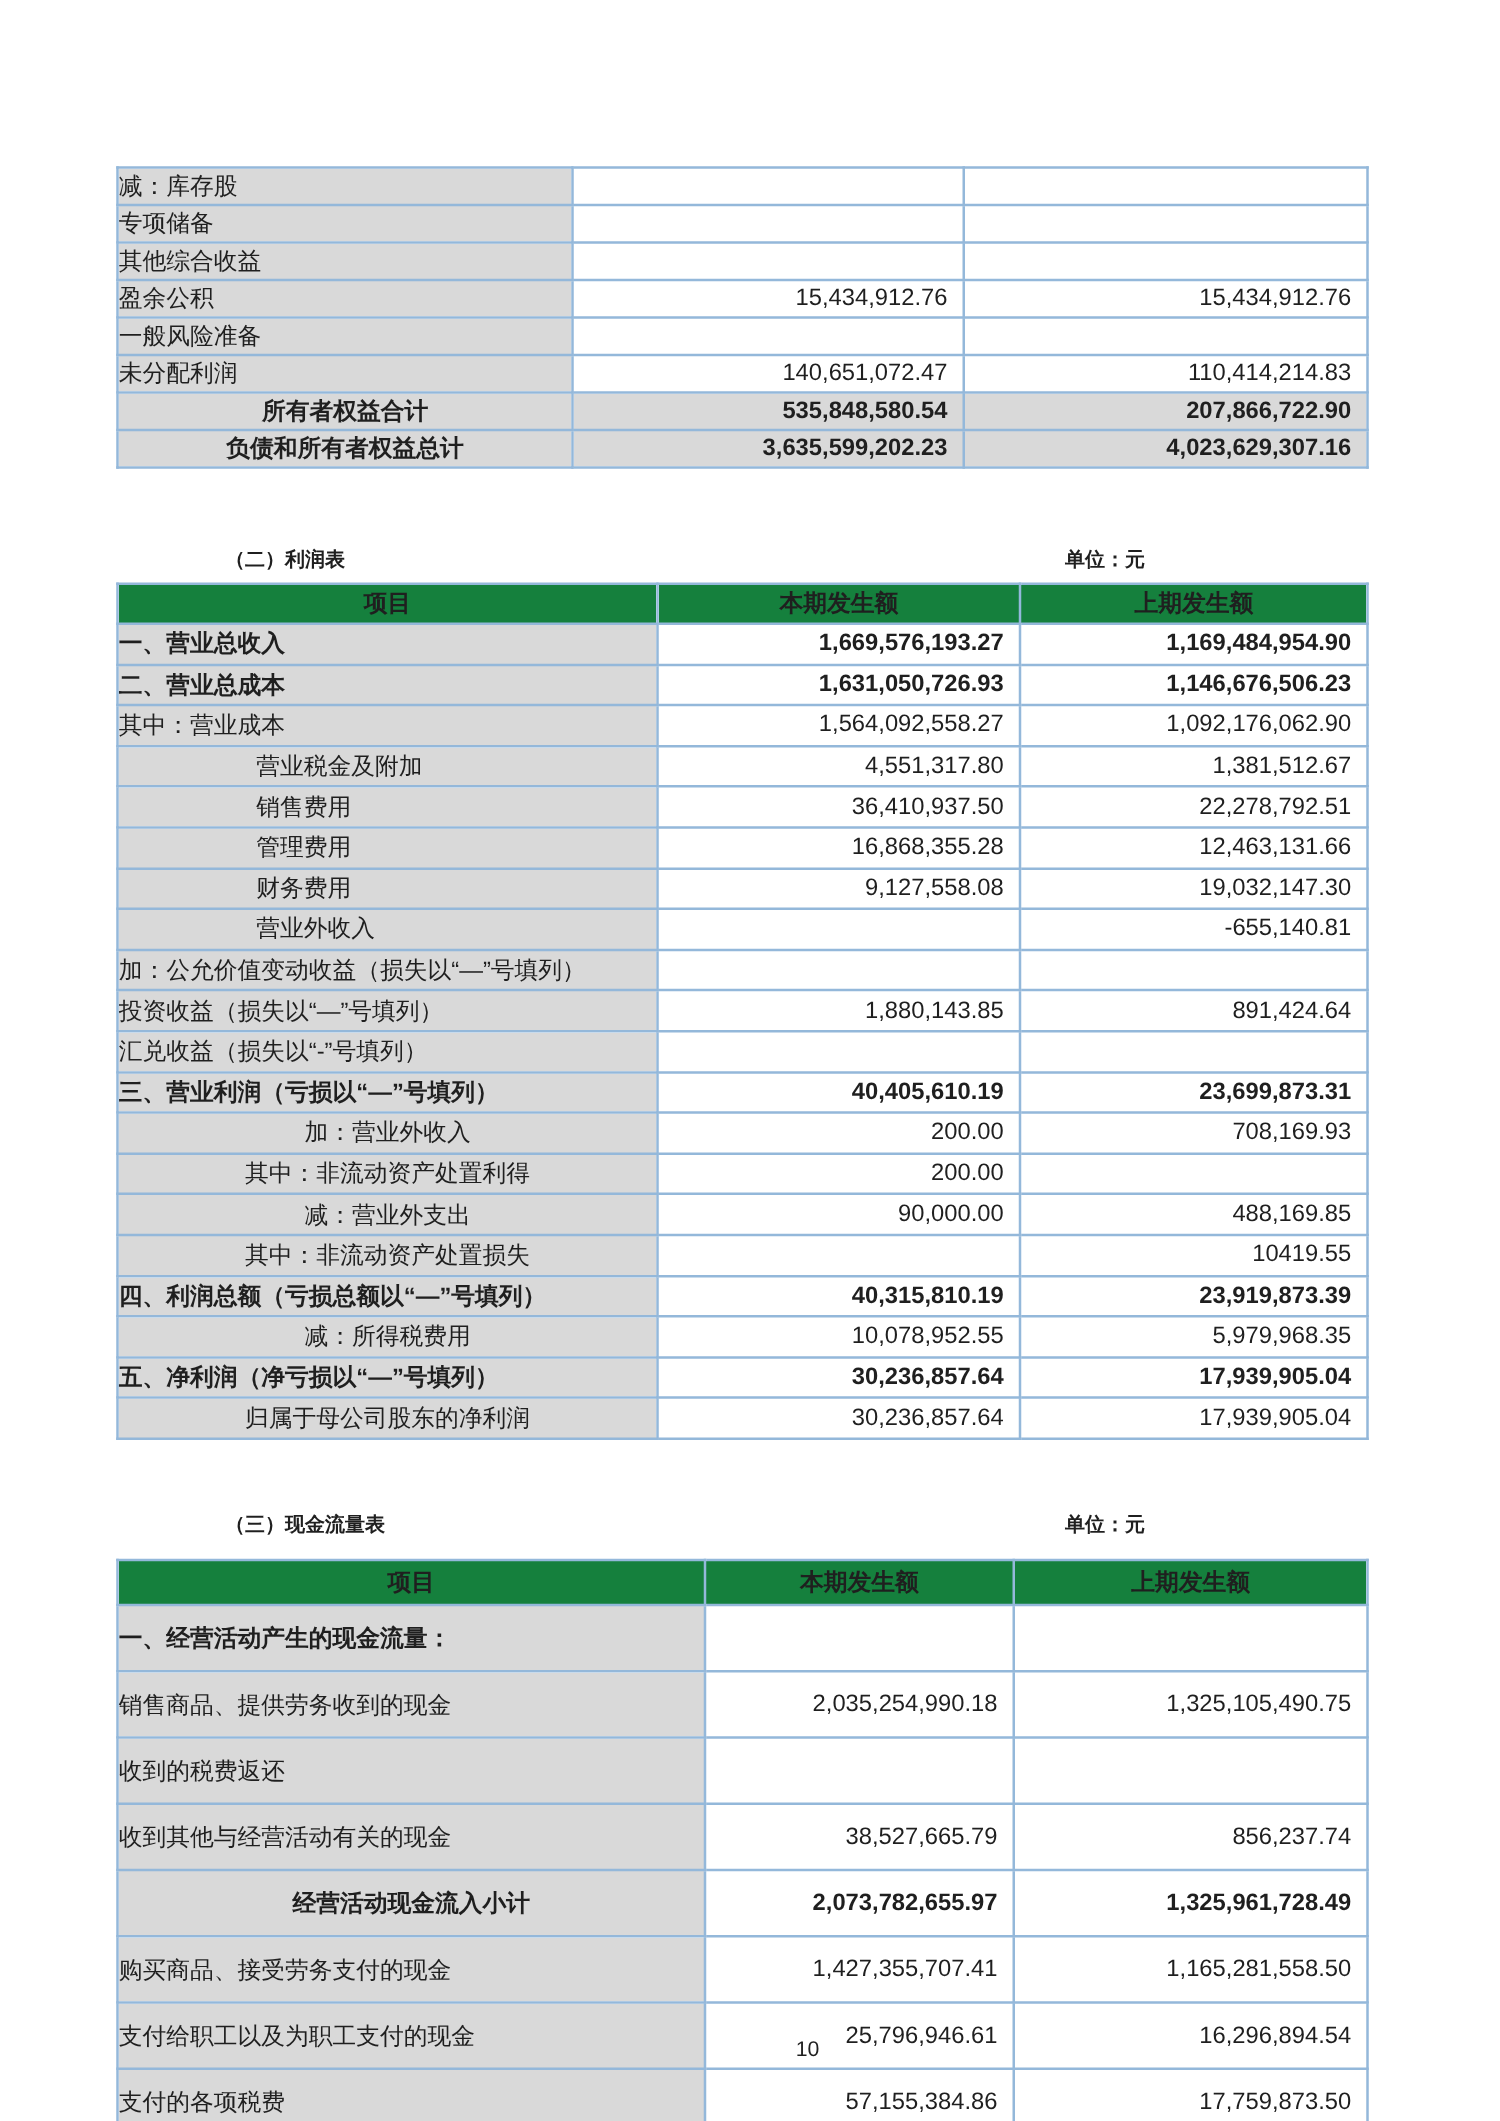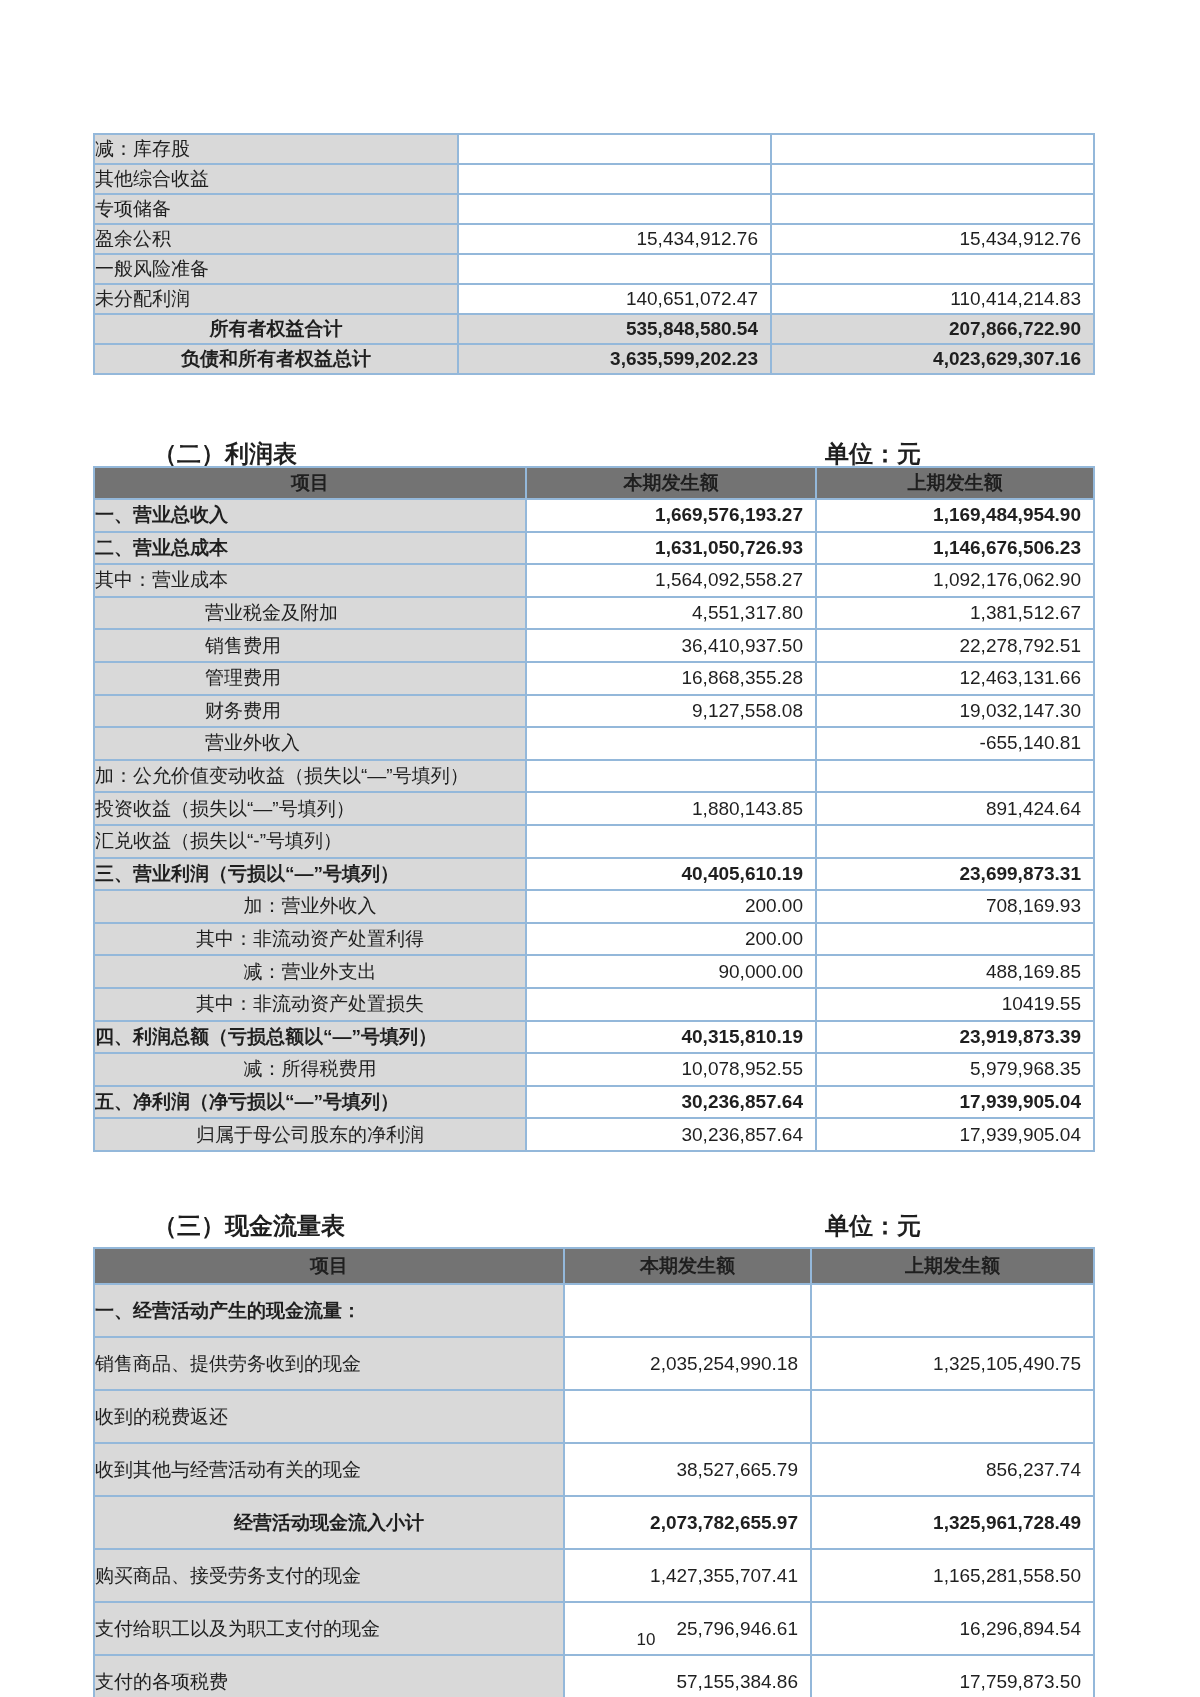--- a/index.html
+++ b/index.html
@@ -5,62 +5,62 @@
   html,body{margin:0;padding:0;}
   body{
     width:1200px;height:1697px;background:#ffffff;position:relative;
     font-family:"Liberation Sans","DejaVu Sans",sans-serif;
     color:#1f1f1f;overflow:hidden;
   }
   .abs{position:absolute;}
   table{border-collapse:collapse;table-layout:fixed;width:1000px;}
   table{border:2px solid #6f9dc9;}
   td,th{border:2px solid #94b8da;padding:0;vertical-align:middle;overflow:hidden;white-space:nowrap;}
-  th{background:#737373;font-weight:bold;font-size:19px;text-align:center;}
+  th{background:#15803d;font-weight:bold;font-size:19px;text-align:center;}
   td.label{background:#d9d9d9;font-size:19px;text-align:left;}
   td.val{background:#ffffff;font-size:19px;text-align:right;padding-right:12px;}
   td.shaded{background:#d9d9d9;}
   .b{font-weight:bold;}
   .c{text-align:center !important;padding-left:0 !important;}
   .i0{}
   .i1{}
   .i2{padding-left:110px;}
   
   .equity tr{height:30px;}
   .income thead tr{height:32px;}
   .income tbody tr{height:32.6px;}
   .cashflow thead tr{height:36px;}
   .cashflow tbody tr{height:53px;}
-  .sect-heading{left:81px;width:1000px;height:30px;font-size:24px;font-weight:bold;}
+  .sect-heading{left:108px;width:1000px;height:30px;font-size:16px;font-weight:bold;}
   .sect-heading .title{position:absolute;left:72px;top:0;}
   .sect-heading .unit{position:absolute;left:744px;top:0;}
   .page-num{left:0;width:1200px;top:1630px;text-align:center;font-size:17px;color:#1f1f1f;padding-left:46px;}
 </style>
 </head>
 <body>
 
 <table class="abs equity" style="left:93px;top:133px;">
   <colgroup>
       <col style="width:364px">
       <col style="width:313px">
       <col style="width:323px">
     </colgroup>
   <tbody>
       <tr>
         <td class="label i1">减：库存股</td>
         <td class="val"></td>
         <td class="val"></td>
       </tr>
       <tr>
+        <td class="label i1">专项储备</td>
+        <td class="val"></td>
+        <td class="val"></td>
+      </tr>
+      <tr>
         <td class="label i1">其他综合收益</td>
-        <td class="val"></td>
-        <td class="val"></td>
-      </tr>
-      <tr>
-        <td class="label i1">专项储备</td>
         <td class="val"></td>
         <td class="val"></td>
       </tr>
       <tr>
         <td class="label i1">盈余公积</td>
         <td class="val">15,434,912.76</td>
         <td class="val">15,434,912.76</td>
       </tr>
       <tr>
         <td class="label i1">一般风险准备</td>

